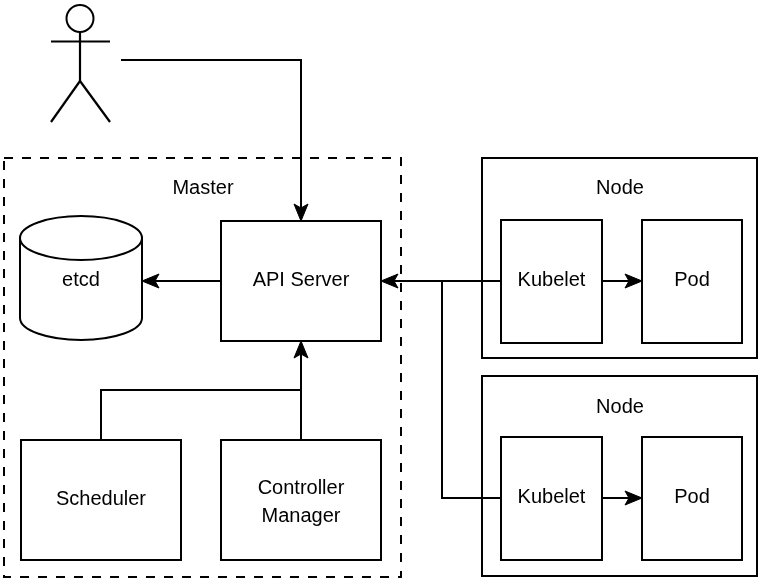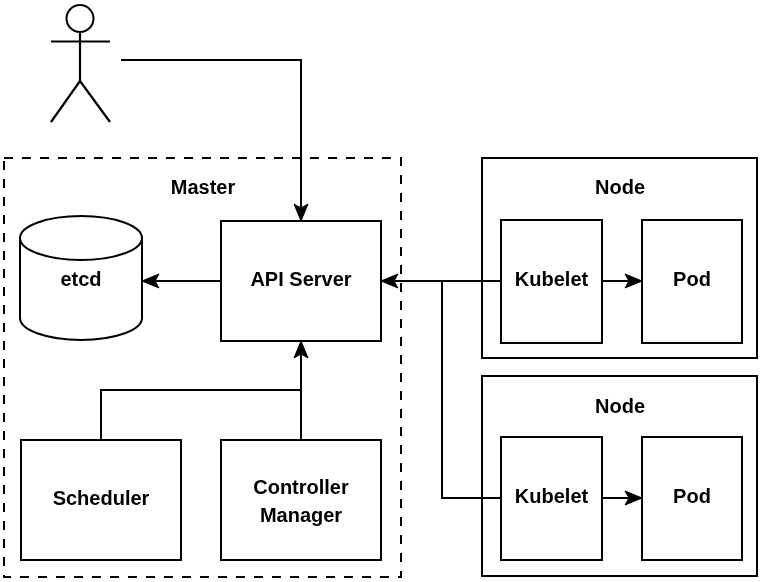--- a/index.html
+++ b/index.html
@@ -11,21 +11,20 @@
     width: 762px;
     height: 582px;
     font-family: "Liberation Sans", sans-serif;
     overflow: hidden;
   }
   #diagram-root {
     position: relative;
     width: 680px;
     height: 582px;
     background: #ffffff;
-    font-weight: bold;
   }
   svg#k8s-diagram {
     display: block;
     width: 762px;
     height: 582px;
   }
   .shape-fill {
     fill: #ffffff;
     stroke: #000000;
     stroke-width: 2;

